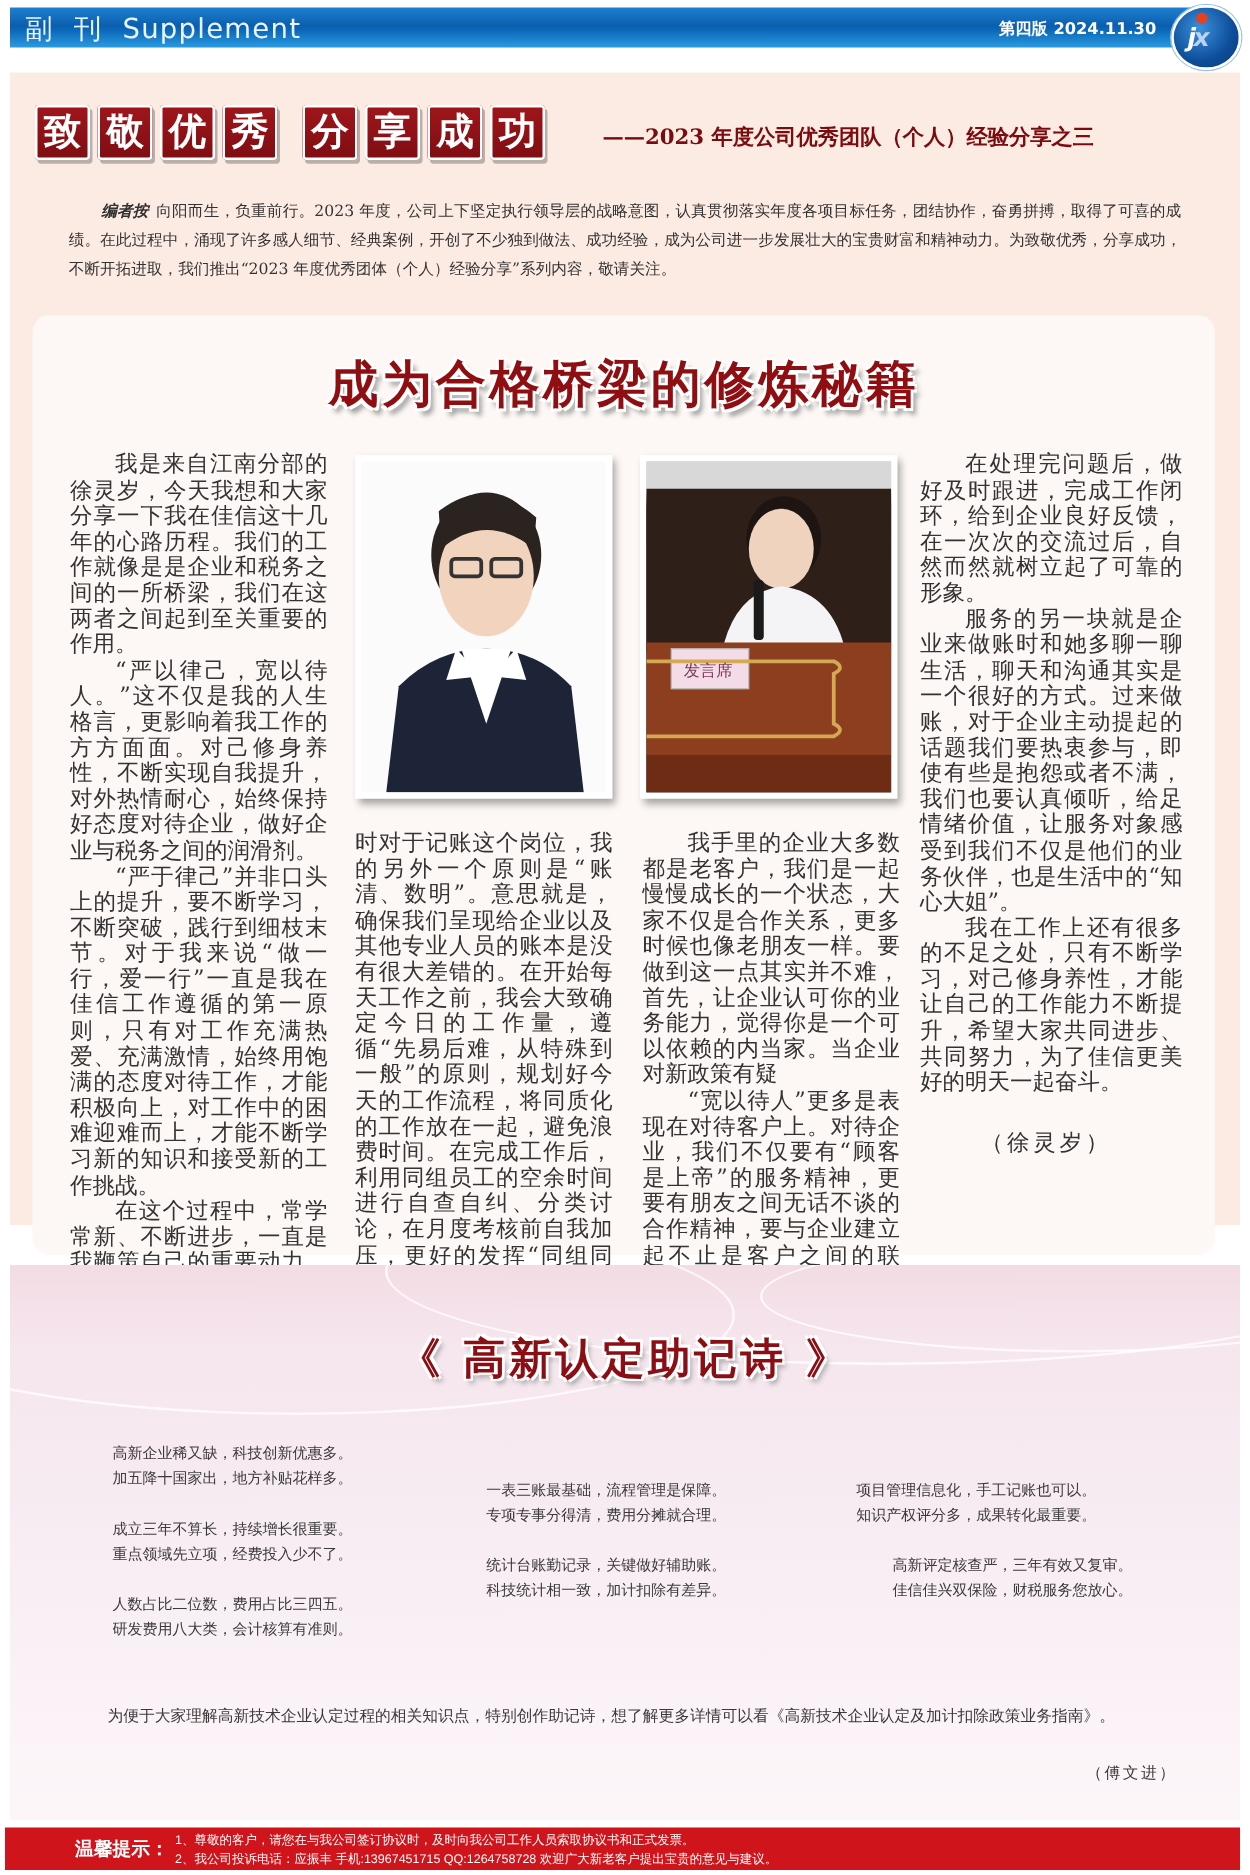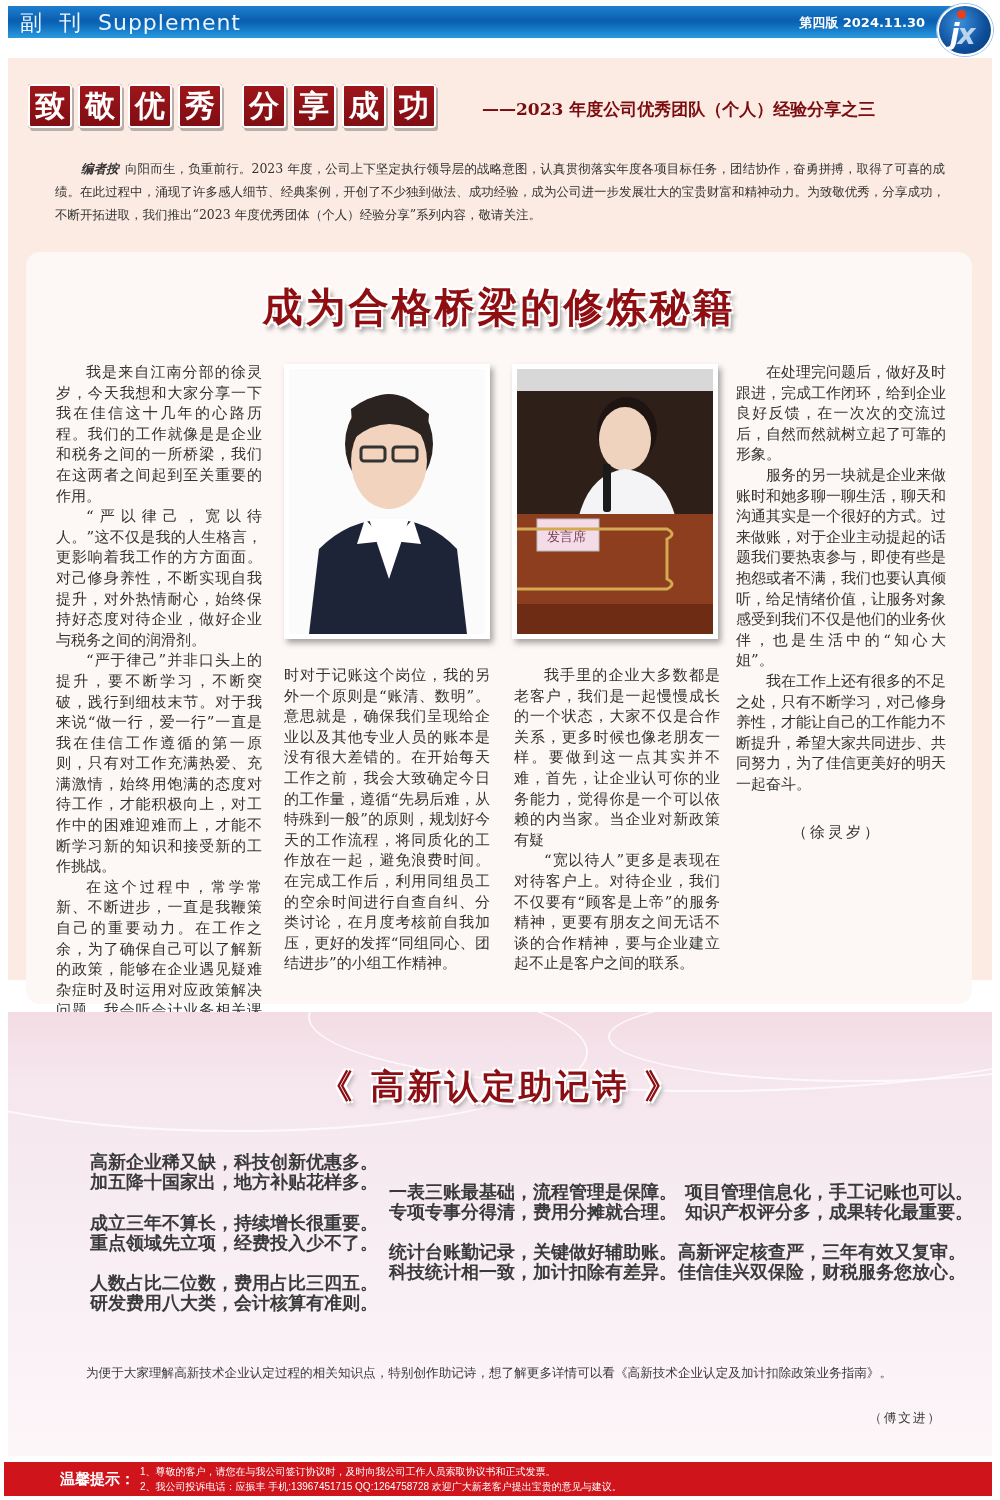--- a/index.html
+++ b/index.html
@@ -19,21 +19,21 @@
   .mast-edition {
     position: absolute; right: 38px; top: 8px; font-family: "DejaVu Sans", sans-serif;
     font-size: 13px; color: #fff; font-weight: bold;
   }
   .logo {
     position: absolute; left: 937px; top: 4px; width: 56px; height: 52px; border-radius: 50%;
     background: radial-gradient(circle at 40% 35%, #3b8fdc 0%, #0d4d99 60%, #0a3a78 100%);
     border: 2px solid #fff; box-shadow: 0 0 0 1px #9cc3e6;
   }
   .logo .dot { position: absolute; left: 18px; top: 4px; width: 9px; height: 9px; border-radius: 50%; background: #e8401c; }
-  .logo .txt { position: absolute; left: 11px; top: 12px; font-family: "DejaVu Sans", sans-serif; font-weight: bold; font-style: italic; font-size: 28px; color: #fff; letter-spacing: -2px; }
+  .logo .txt { position: absolute; left: 11px; top: 12px; font-family: "DejaVu Sans", sans-serif; font-weight: bold; font-style: italic; font-size: 20px; color: #fff; letter-spacing: -2px; }
   .logo .txt2 { color: #b9d4ef; }
 
   
   .section-top {
     position: absolute; left: 8px; top: 58px; width: 984px; height: 922px; background: #fcebe2;
   }
   .banner-row { position: absolute; left: 28px; top: 84px; height: 44px; display: flex; }
   .tile {
     width: 44px; height: 44px; margin-right: 6px; background: linear-gradient(180deg, #a0161b, #7e0d12);
     color: #fff; font-family: "DejaVu Sans", sans-serif; font-weight: bold; font-size: 30px; line-height: 44px; text-align: center;
@@ -51,21 +51,21 @@
 
   .card {
     position: absolute; left: 26px; top: 252px; width: 946px; height: 752px; background: #fdf8f5; border-radius: 14px;
   }
   .article-title {
     position: absolute; left: 0; width: 100%; top: 28px; text-align: center; font-family: "DejaVu Sans", sans-serif;
     font-size: 40px; font-weight: bold; color: #8e0e12; letter-spacing: 3px;
     text-shadow: 2px 2px 0 #fff, -2px -2px 0 #fff, 2px -2px 0 #fff, -2px 2px 0 #fff, 4px 5px 4px #9a9a9a;
   }
   .col {
-    position: absolute; font-size: 15px; line-height: 20.6px; color: #333; text-align: justify;
+    position: absolute; font-size: 18px; line-height: 20.6px; color: #333; text-align: justify;
   }
   .col p { text-indent: 2em; }
   .col p.cont { text-indent: 0; }
   .col1 { left: 30px; top: 110px; width: 206px; }
   .col2 { left: 258px; top: 413px; width: 206px; }
   .col3 { left: 488px; top: 413px; width: 206px; }
   .col4 { left: 710px; top: 110px; width: 210px; }
   .byline { text-align: center; margin-top: 28px; padding-right: 8px; letter-spacing: 3px; }
 
   .photo {
@@ -82,21 +82,21 @@
     position: absolute; left: 8px; top: 1012px; width: 984px; height: 444px;
     background: linear-gradient(180deg, #f3dce4 0%, #f6e6ee 15%, #f7edf3 50%, #fdf6f9 100%);
     overflow: hidden;
   }
   .wave { position: absolute; border: 2px solid rgba(255,255,255,0.75); border-radius: 50%; }
   .poem-title {
     position: absolute; left: 0; width: 984px; top: 52px; text-align: center; font-family: "DejaVu Sans", sans-serif;
     font-size: 34px; font-weight: bold; color: #8a0e14; letter-spacing: 3px;
     text-shadow: 2px 2px 0 #fff, -2px -2px 0 #fff, 2px -2px 0 #fff, -2px 2px 0 #fff, 3px 4px 4px #a0a0a0;
   }
-  .stanza { position: absolute; font-size: 18px; line-height: 20px; color: #3a3a3a; white-space: nowrap; font-weight: bold; }
+  .stanza { position: absolute; font-size: 12px; line-height: 20px; color: #3a3a3a; white-space: nowrap; }
   .poem-note { position: absolute; left: 78px; top: 353px; font-size: 12.6px; color: #3a3a3a; white-space: nowrap; }
   .poem-author { position: absolute; right: 50px; top: 398px; font-size: 12.6px; letter-spacing: 2px; color: #3a3a3a; }
 
   
   .footer {
     position: absolute; left: 4px; top: 1462px; width: 988px; height: 34px; background: #d0141c; color: #fff;
     font-family: Liberation Sans, sans-serif;
   }
   .footer .label { position: absolute; left: 56px; top: 8px; font-size: 15px; font-weight: bold; }
   .footer .line { position: absolute; left: 136px; font-size: 10px; white-space: nowrap; }
@@ -221,21 +221,21 @@
   </div>
   <div class="stanza" style="left:381px; top:230px;">
     <div>统计台账勤记录，关键做好辅助账。</div>
     <div>科技统计相一致，加计扣除有差异。</div>
   </div>
 
   <div class="stanza" style="left:677px; top:170px;">
     <div>项目管理信息化，手工记账也可以。</div>
     <div>知识产权评分多，成果转化最重要。</div>
   </div>
-  <div class="stanza" style="left:670px; top:230px;">
+  <div class="stanza" style="left:706px; top:230px;">
     <div>高新评定核查严，三年有效又复审。</div>
     <div>佳信佳兴双保险，财税服务您放心。</div>
   </div>
 
   <div class="poem-note">为便于大家理解高新技术企业认定过程的相关知识点，特别创作助记诗，想了解更多详情可以看《高新技术企业认定及加计扣除政策业务指南》。</div>
   <div class="poem-author">（傅文进）</div>
 </div>
 
 <div class="footer">
   <div class="label">温馨提示：</div>

